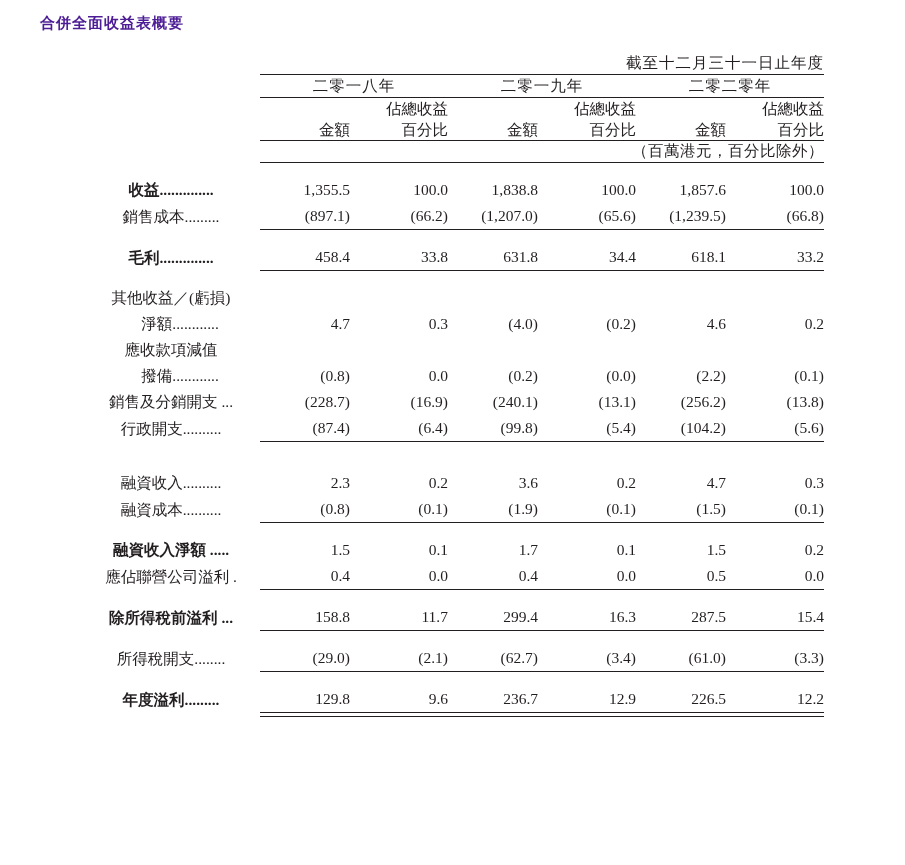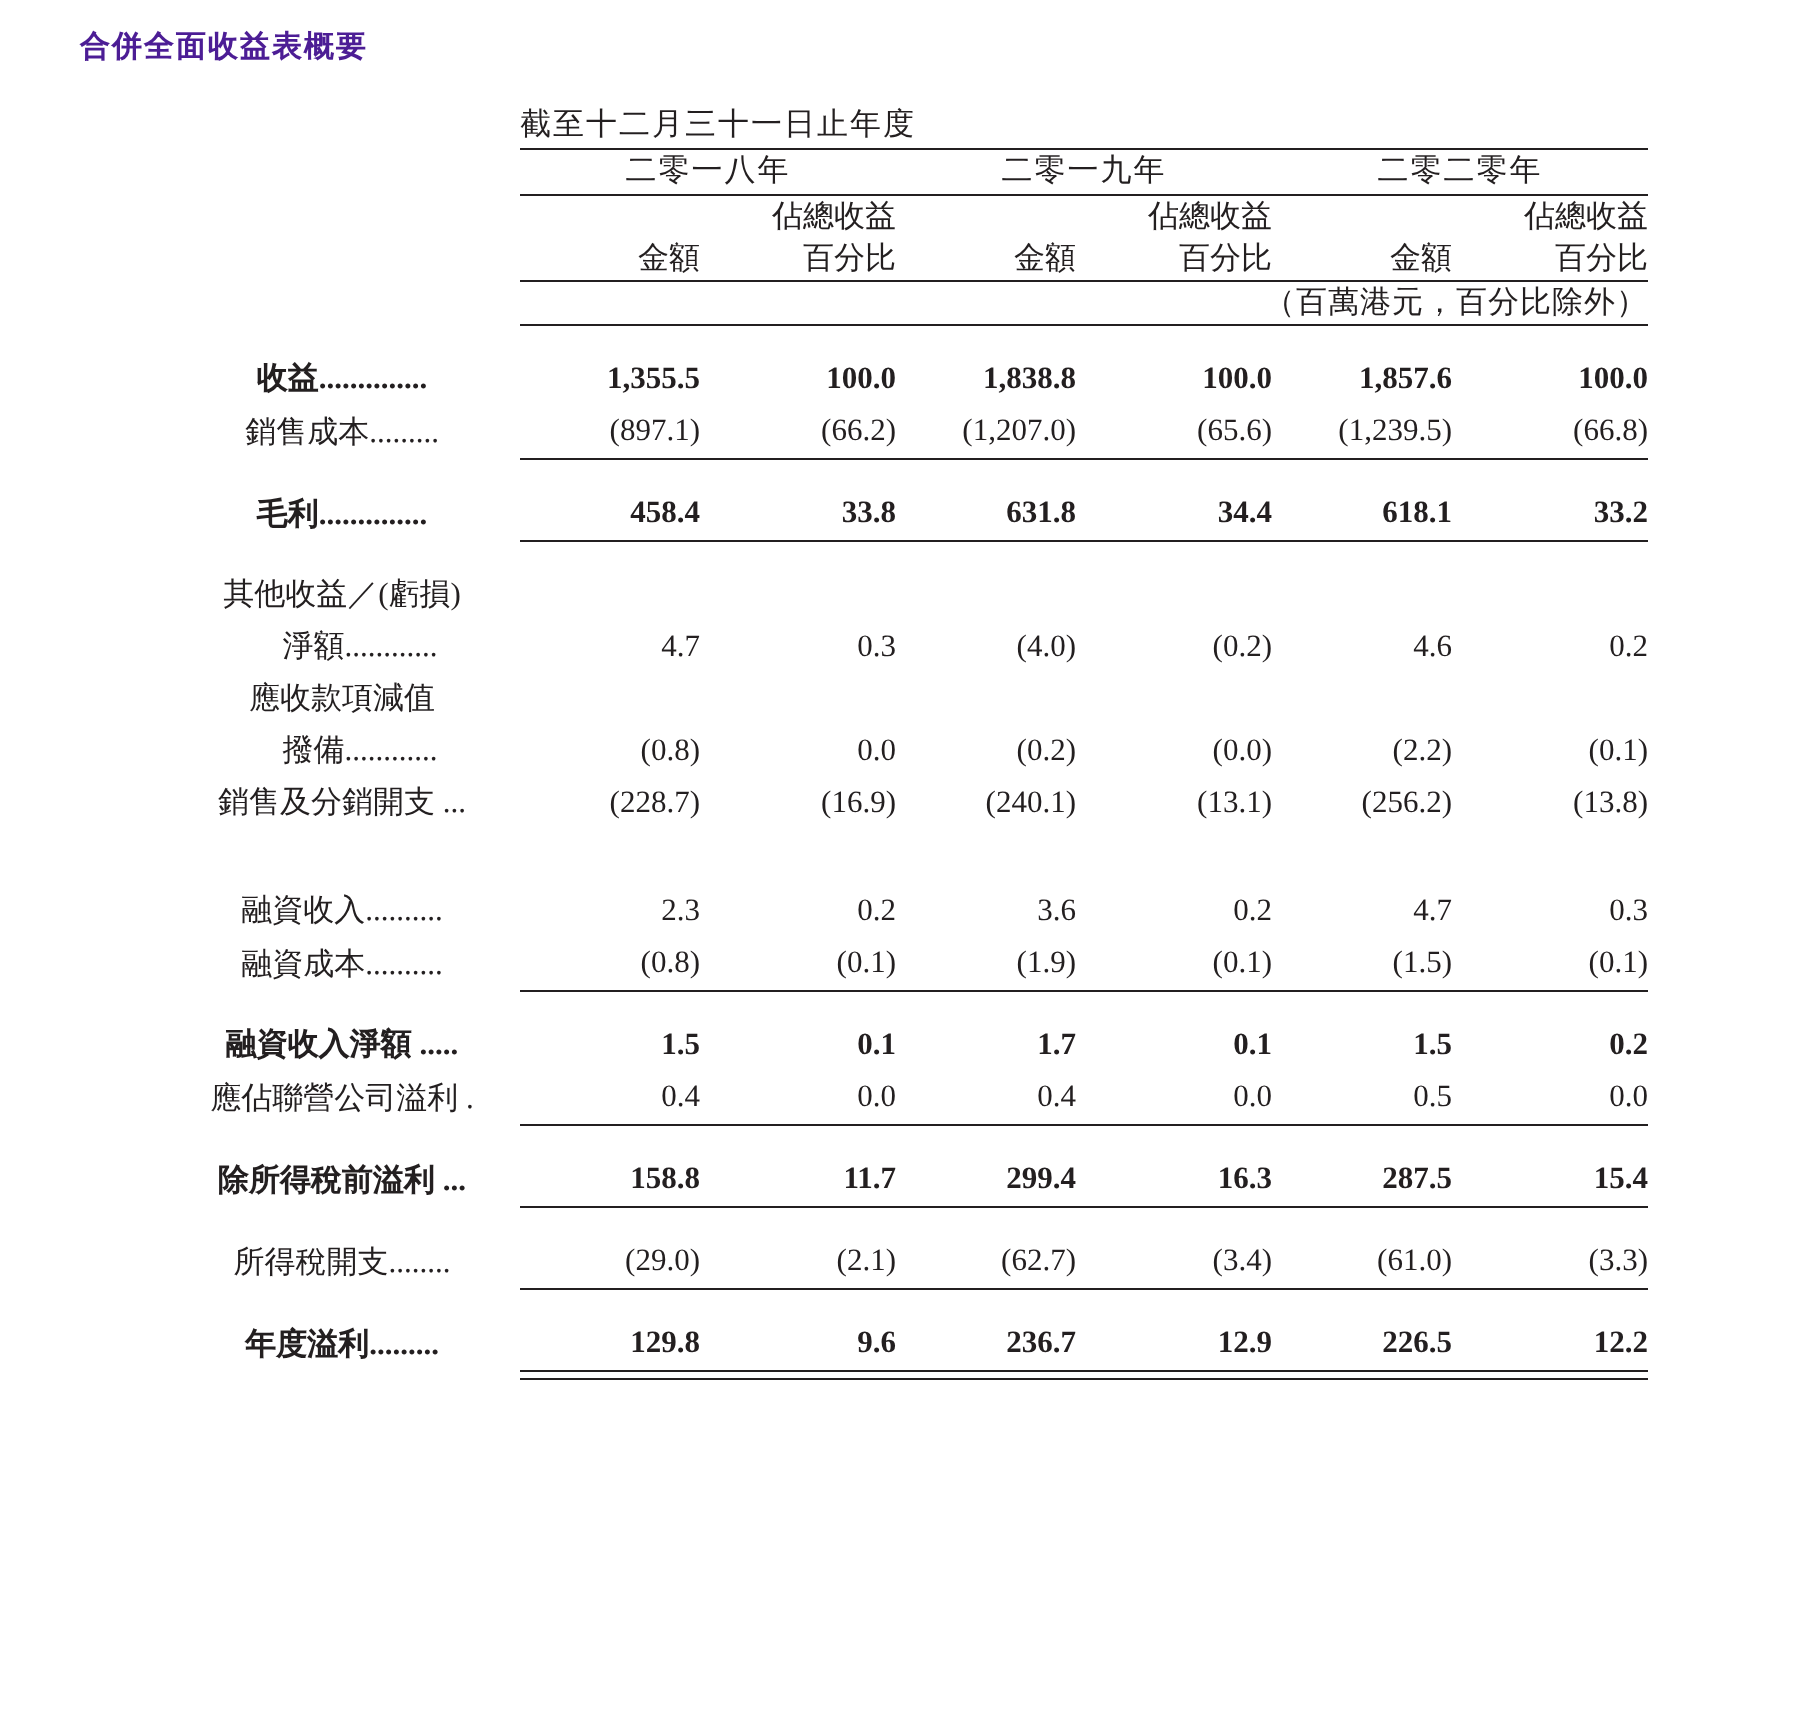--- a/index.html
+++ b/index.html
@@ -54,24 +54,24 @@
   }
   .lbl.bold { font-weight: bold; }
   .lbl.indent { padding-left: 18px; }
   .num {
     font-size: 15.5px;
     text-align: right;
     padding-right: 14px;
     line-height: 26px;
     white-space: nowrap;
   }
-  .num.bold { font-weight: bold; }
+  .num.bold { font-weight: normal; }
 
   .hdr-top {
-    text-align: left;
+    text-align: right;
     font-size: 15.5px;
     letter-spacing: 1px;
     padding-bottom: 4px;
     line-height: 22px;
   }
   .hdr-year {
     text-align: center;
     font-size: 15.5px;
     letter-spacing: 1px;
     padding-bottom: 4px;
@@ -239,20 +239,29 @@
       <tr>
         <td class="lbl">銷售及分銷開支 ...</td>
         <td class="num">(228.7)</td>
         <td class="num">(16.9)</td>
         <td class="num">(240.1)</td>
         <td class="num">(13.1)</td>
         <td class="num">(256.2)</td>
         <td class="num">(13.8)</td>
       </tr>
 
+      <tr>
+        <td class="lbl">行政開支..........</td>
+        <td class="num uline">(87.4)</td>
+        <td class="num uline">(6.4)</td>
+        <td class="num uline">(99.8)</td>
+        <td class="num uline">(5.4)</td>
+        <td class="num uline">(104.2)</td>
+        <td class="num uline">(5.6)</td>
+      </tr>
 
       <tr class="spacer-row">
           <td colspan="7"></td>
         </tr>
 
 
       <tr class="spacer-row">
           <td colspan="7"></td>
         </tr>
 

